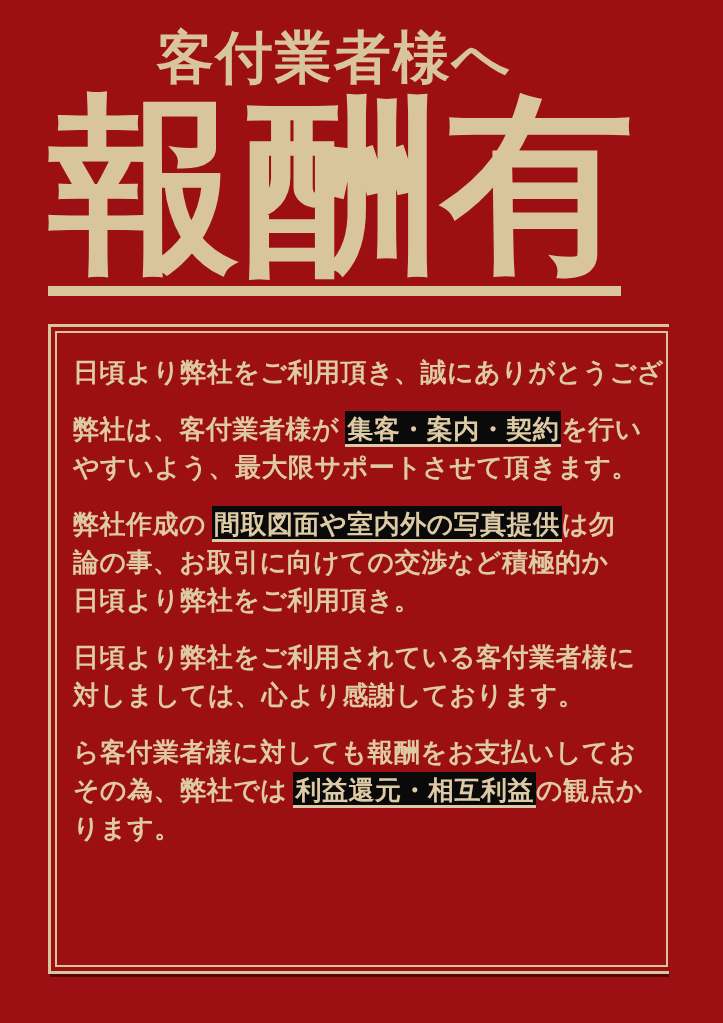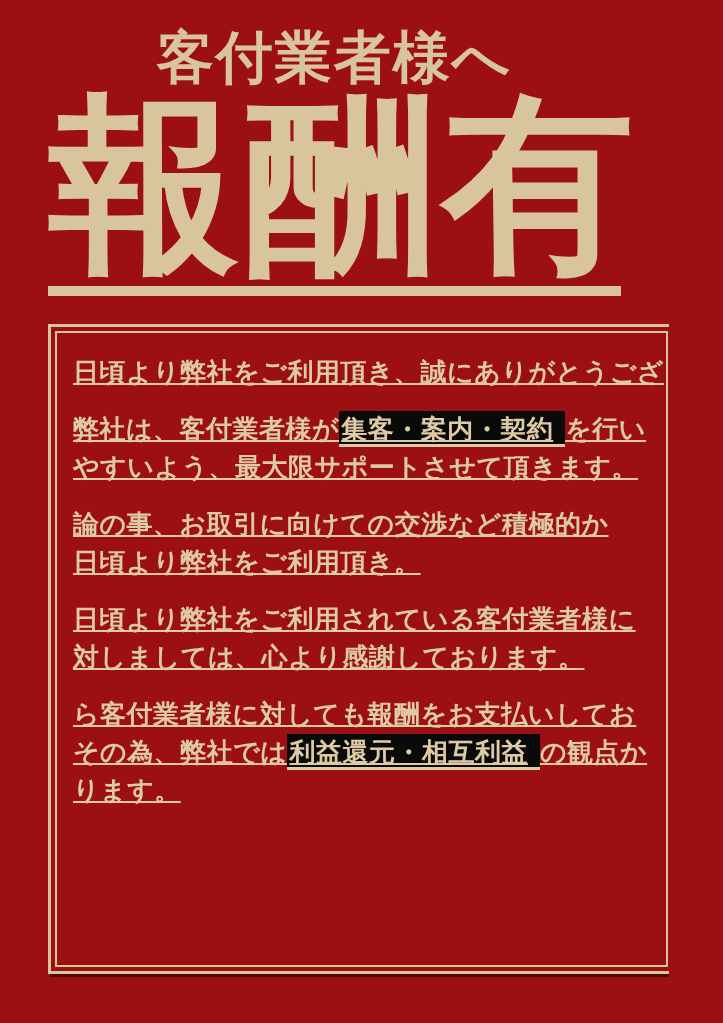--- a/index.html
+++ b/index.html
@@ -62,26 +62,26 @@
   }
   .para{margin:0 0 19px 0;}
   .para:last-child{margin-bottom:0;}
   .line{
     font-size:26px;
     line-height:38px;
     font-weight:bold;
     color:var(--beige-light);
     letter-spacing:0.5px;
     white-space:nowrap;
-    text-decoration:underline;
   }
   .hl{
     background:var(--hl-black);
     border-bottom:3px solid var(--beige-light);
-    padding:3px 12px 0 2px;
+    padding:3px 2px 0 2px;
+    margin-left:6px;
   }
 </style>
 </head>
 <body>
 
 <div class="page">
 
   <div class="subtitle">客付業者様へ</div>
 
   <div class="title-wrap">
@@ -92,20 +92,21 @@
     <div class="frame-inner">
       <div id="paragraphs">
           <div class="para">
             <div class="line"><span>日頃より弊社をご利用頂き、誠にありがとうござ</span></div>
           </div>
           <div class="para">
             <div class="line"><span>弊社は、客付業者様が</span><span class="hl">集客・案内・契約</span><span>を行い</span></div>
             <div class="line"><span>やすいよう、最大限サポートさせて頂きます。</span></div>
           </div>
           <div class="para">
+            <div class="line"><span>弊社作成の</span><span class="hl">間取図面や室内外の写真提供</span><span>は勿</span></div>
             <div class="line"><span>論の事、お取引に向けての交渉など積極的か</span></div>
             <div class="line"><span>日頃より弊社をご利用頂き。</span></div>
           </div>
           <div class="para">
             <div class="line"><span>日頃より弊社をご利用されている客付業者様に</span></div>
             <div class="line"><span>対しましては、心より感謝しております。</span></div>
           </div>
           <div class="para">
             <div class="line"><span>ら客付業者様に対しても報酬をお支払いしてお</span></div>
             <div class="line"><span>その為、弊社では</span><span class="hl">利益還元・相互利益</span><span>の観点か</span></div>

